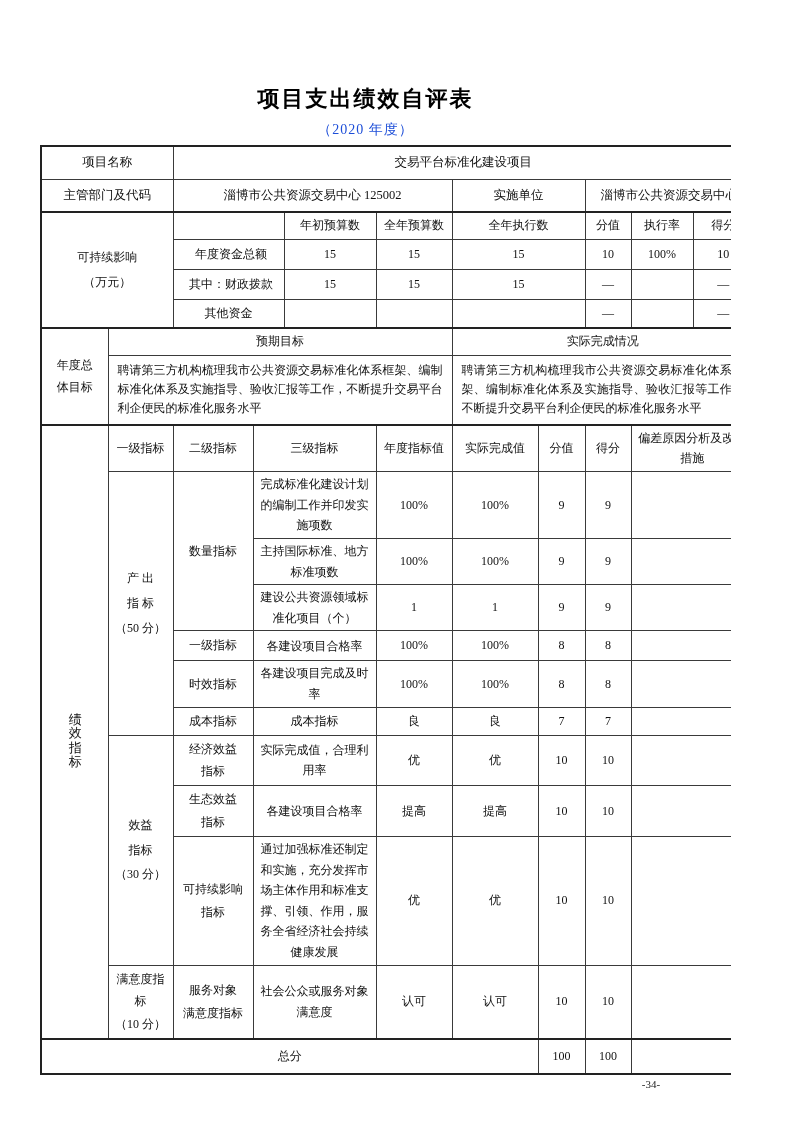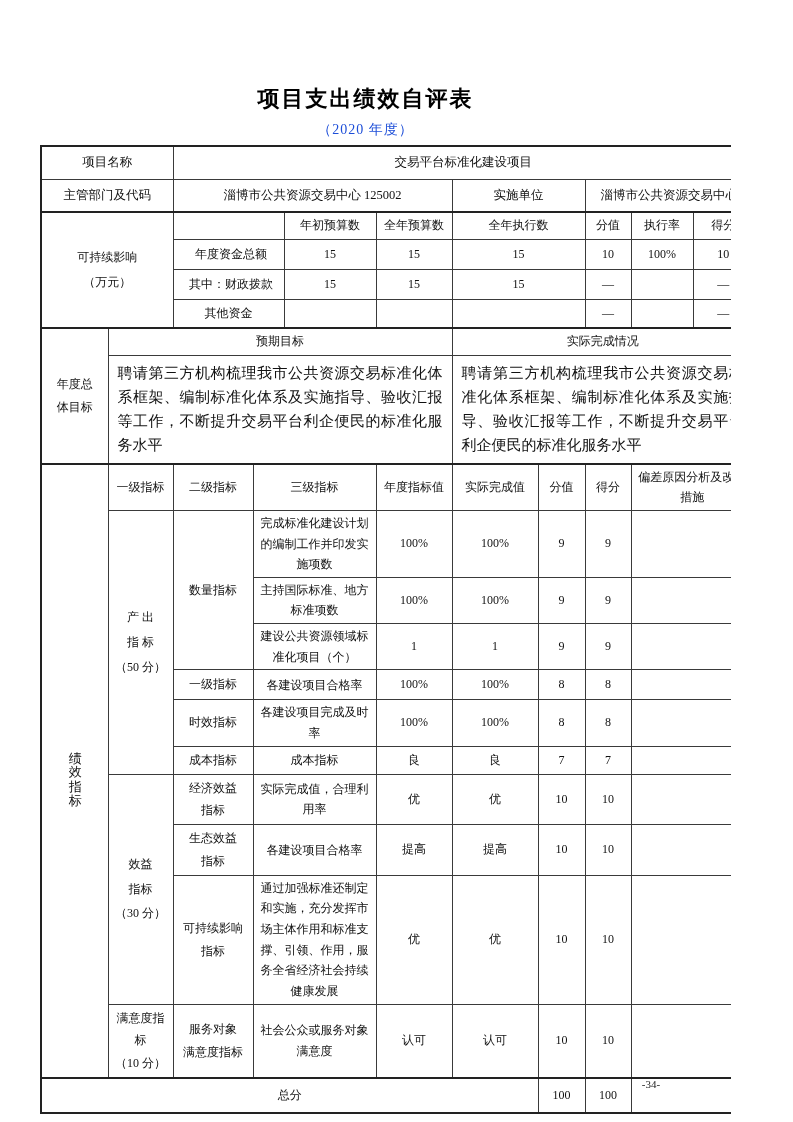--- a/index.html
+++ b/index.html
@@ -27,21 +27,21 @@
     font-size:12px; padding:2px 3px; overflow:hidden; word-break:break-all;
   }
   tr.sec td { border-top:2px solid #222; }
   td.basic { font-size:12.5px; }
   td.left { text-align:center; padding-left:8px; }
   td.pre { white-space:pre-line; }
   td.lh2 { line-height:2.05; }
   td.lh19 { line-height:1.9; }
   td.l3cell { line-height:1.72; padding:2px 5px; }
   td.objtext {
-    text-align:justify; padding:5px 9px; line-height:1.62; font-size:15px;
+    text-align:justify; padding:5px 9px; line-height:1.62; font-size:12px;
     word-break:break-all;
   }
   .vlabel {
     display:inline-block; writing-mode:vertical-lr; text-orientation:upright;
     letter-spacing:14px; font-size:13px;
   }
   .page-number {
     position:absolute; left:616px; top:1078px; width:70px; text-align:center;
     font-size:11px; color:#222;
   }

